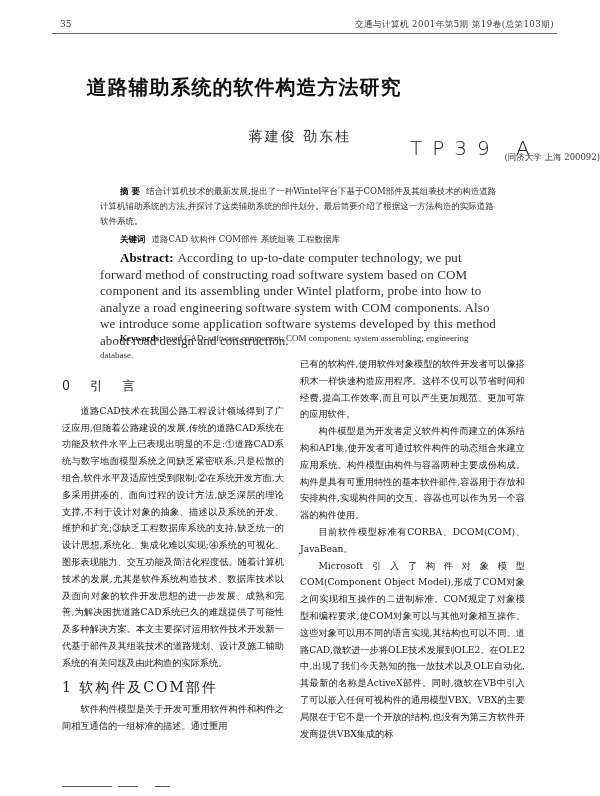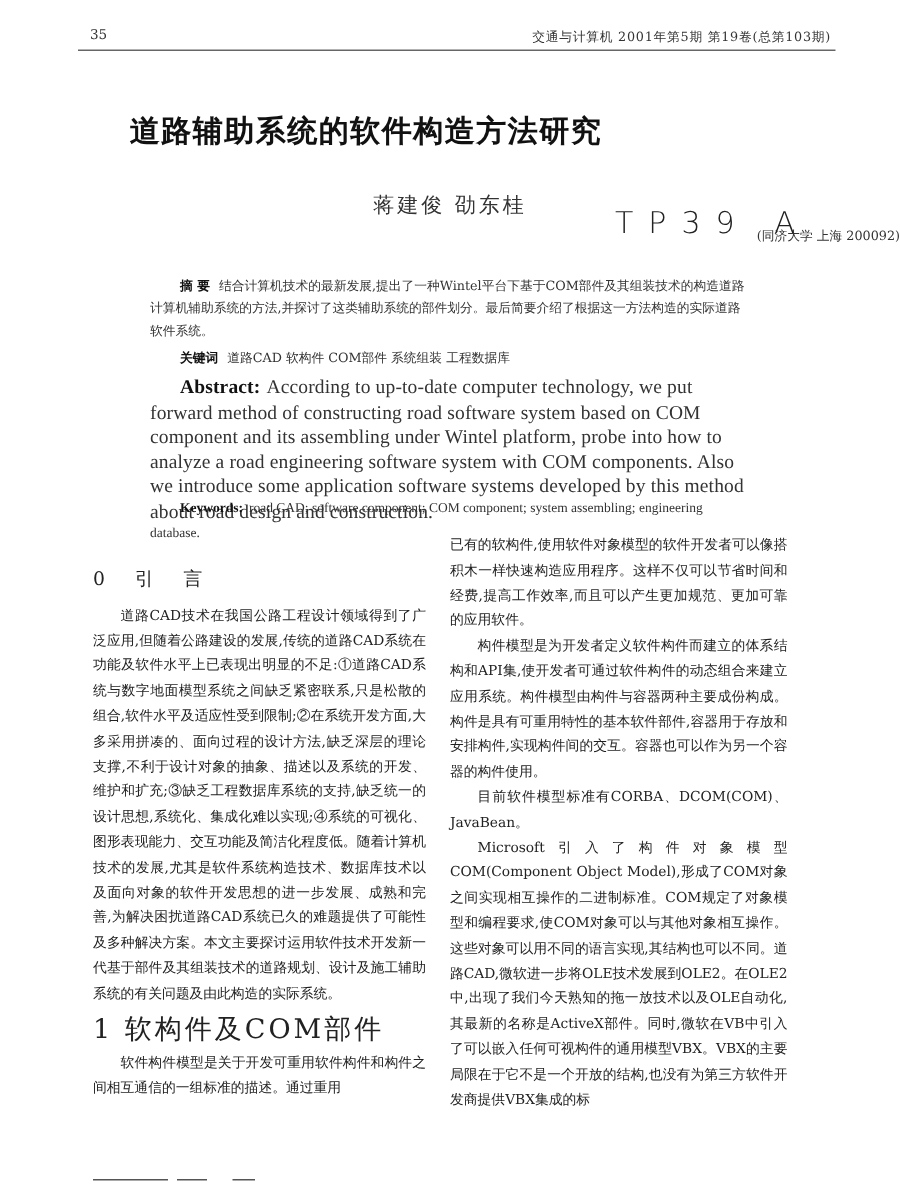--- a/index.html
+++ b/index.html
@@ -19,21 +19,21 @@
   .abs .lbl { font-weight:bold; font-family:"DejaVu Sans", sans-serif; margin-right:6px; color:#111; }
   .abs-zh { top:184px; text-indent:20px; }
   .kw-zh { top:232px; text-indent:20px; }
   .abs-en { top:250px; font-family:"Liberation Serif", serif; font-size:13px; text-indent:20px; letter-spacing:0.1px; line-height:16.5px; }
   .kw-en { top:330px; font-family:"Liberation Serif", serif; font-size:9px; text-indent:20px; line-height:16.5px; }
   .col { position:absolute; width:222px; font-size:9.2px; line-height:16.8px; color:#222; text-align:justify; }
   .col p { margin:0; text-indent:2em; }
   .col-left { left:62px; top:378px; }
   .col-right { left:300px; top:356px; width:225px; }
   .sec { font-size:12.5px; font-family:"DejaVu Serif", serif; margin:0 0 8px 0; text-indent:0 !important; letter-spacing:2px; }
-  .sec1 { margin:7px 0 6px 0; font-size:18px; }
+  .sec1 { margin:7px 0 6px 0; font-size:14px; }
   .fnrule { position:absolute; top:786px; left:62px; height:1px; background:#555; }
 </style>
 </head>
 <body>
 
 <div class="header">
   <span class="pno">35</span>
   <span class="journal">交通与计算机  2001年第5期  第19卷(总第103期)</span>
 </div>
 <div class="rule"></div>

